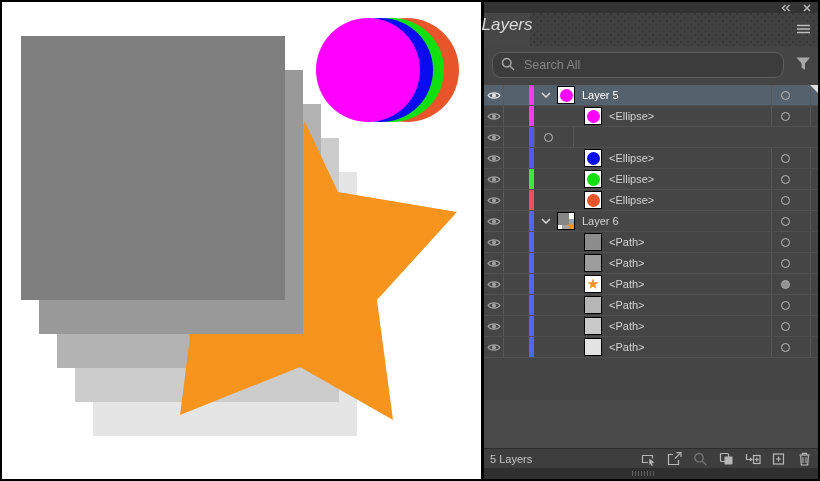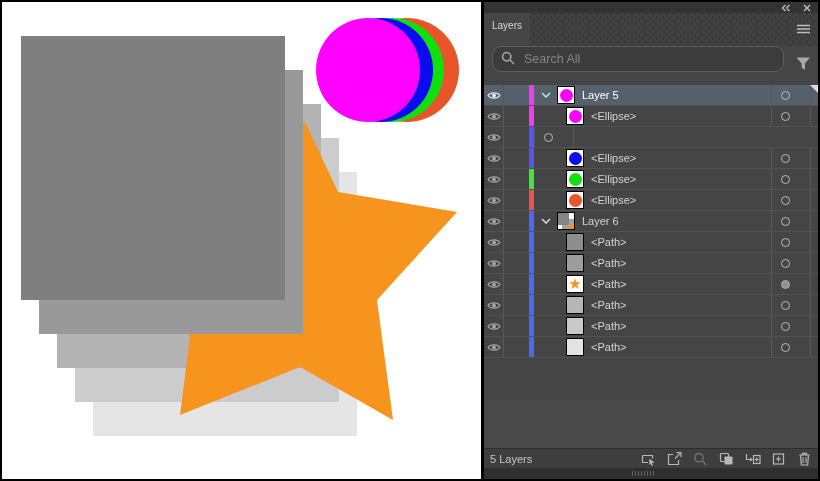--- a/index.html
+++ b/index.html
@@ -12,39 +12,39 @@
   
   .panel{position:absolute;left:484px;top:2px;width:334px;height:477px;background:#454545;font-size:11px;color:#d4d4d4;}
 
   .dock-topbar{position:absolute;left:0;top:0;width:100%;height:11px;background:#333;display:flex;justify-content:flex-end;align-items:center;gap:12px;padding-right:7px;box-sizing:border-box;color:#b9b9b9;}
   .dock-topbar svg{display:block}
 
   .tabrow{position:absolute;left:0;top:11px;width:100%;height:33px;
     background-color:#414141;
     background-image:radial-gradient(circle at 1px 1px,#373737 1px,transparent 1.4px),radial-gradient(circle at 1px 1px,#373737 1px,transparent 1.4px);
     background-size:7px 7px,7px 7px;background-position:0 0,3.5px 3.5px;}
-  .tab{position:absolute;left:0;top:0;width:46px;height:33px;background:#464646;color:#d9d9d9;display:flex;align-items:center;justify-content:center;padding-bottom:9px;box-sizing:border-box;font-size:10px;}
+  .tab{position:absolute;left:0;top:0;width:46px;height:33px;background:#464646;color:#d9d9d9;display:flex;align-items:center;justify-content:center;padding-bottom:9px;box-sizing:border-box;font-size:17px;font-style:italic;}
   .panel-menu{position:absolute;right:8px;top:11px;color:#bdbdbd;}
 
   .searchrow{position:absolute;left:0;top:44px;width:100%;height:39px;background:#454545;}
-  .search-box{position:absolute;left:8px;top:0;right:34px;height:26px;background:#3c3c3c;border:1px solid #5e5e5e;border-radius:9px;display:flex;align-items:center;padding:0 8px;box-sizing:border-box;gap:7px;}
+  .search-box{position:absolute;left:8px;top:6px;right:34px;height:26px;background:#3c3c3c;border:1px solid #5e5e5e;border-radius:9px;display:flex;align-items:center;padding:0 8px;box-sizing:border-box;gap:7px;}
   .search-box input{background:transparent;border:none;outline:none;color:#cfcfcf;font-family:"Liberation Sans",sans-serif;font-size:12.5px;width:100%;}
   .search-box input::placeholder{color:#858585;opacity:1;}
   .filter-btn{position:absolute;right:7px;top:11px;}
 
   
   .rows{position:absolute;left:0;top:83px;width:100%;height:315px;background:#454545;}
   .row{display:flex;height:21px;box-sizing:border-box;border-bottom:1px solid #515151;align-items:stretch;position:relative;color:#a4a4a4;}
   .row.selected{background:#55616d;color:#e9e9e9;}
   .eye-cell{width:19px;border-right:1px solid #585858;display:flex;align-items:center;justify-content:center;flex:none;}
   .lock-cell{width:25px;flex:none;}
   .color-bar{width:5px;flex:none;}
   .content{flex:1;display:flex;align-items:center;min-width:0;}
   .row.top .content{padding-left:4px;}
-  .row.child .content{padding-left:32px;}
+  .row.child .content{padding-left:50px;}
   .chev-cell{width:16px;margin-right:3px;display:flex;align-items:center;justify-content:center;color:#d8d8d8;flex:none;}
   .thumb{width:16px;height:16px;border:1px solid #000;background:#fff;position:relative;flex:none;display:flex;align-items:center;justify-content:center;overflow:hidden;}
   .th-circle{width:13px;height:13px;border-radius:50%;}
   .th-star{color:#F7941E;font-size:15px;line-height:15px;margin-top:-1px;}
   .cmp-light{position:absolute;left:4px;top:6px;width:12px;height:10px;background:#a2a2a2;}
   .cmp-dark{position:absolute;left:0;top:0;width:11px;height:12px;background:#858585;}
   .cmp-star{position:absolute;right:-3px;bottom:-3px;color:#F7941E;font-size:12px;line-height:12px;}
   .label{margin-left:7px;color:#d4d4d4;white-space:nowrap;overflow:hidden;text-align:center;}
   .row.selected .label{color:#ffffff;}
   .target-cell{width:39px;border-left:1px solid #585858;display:flex;align-items:center;padding-left:9px;box-sizing:border-box;flex:none;}

